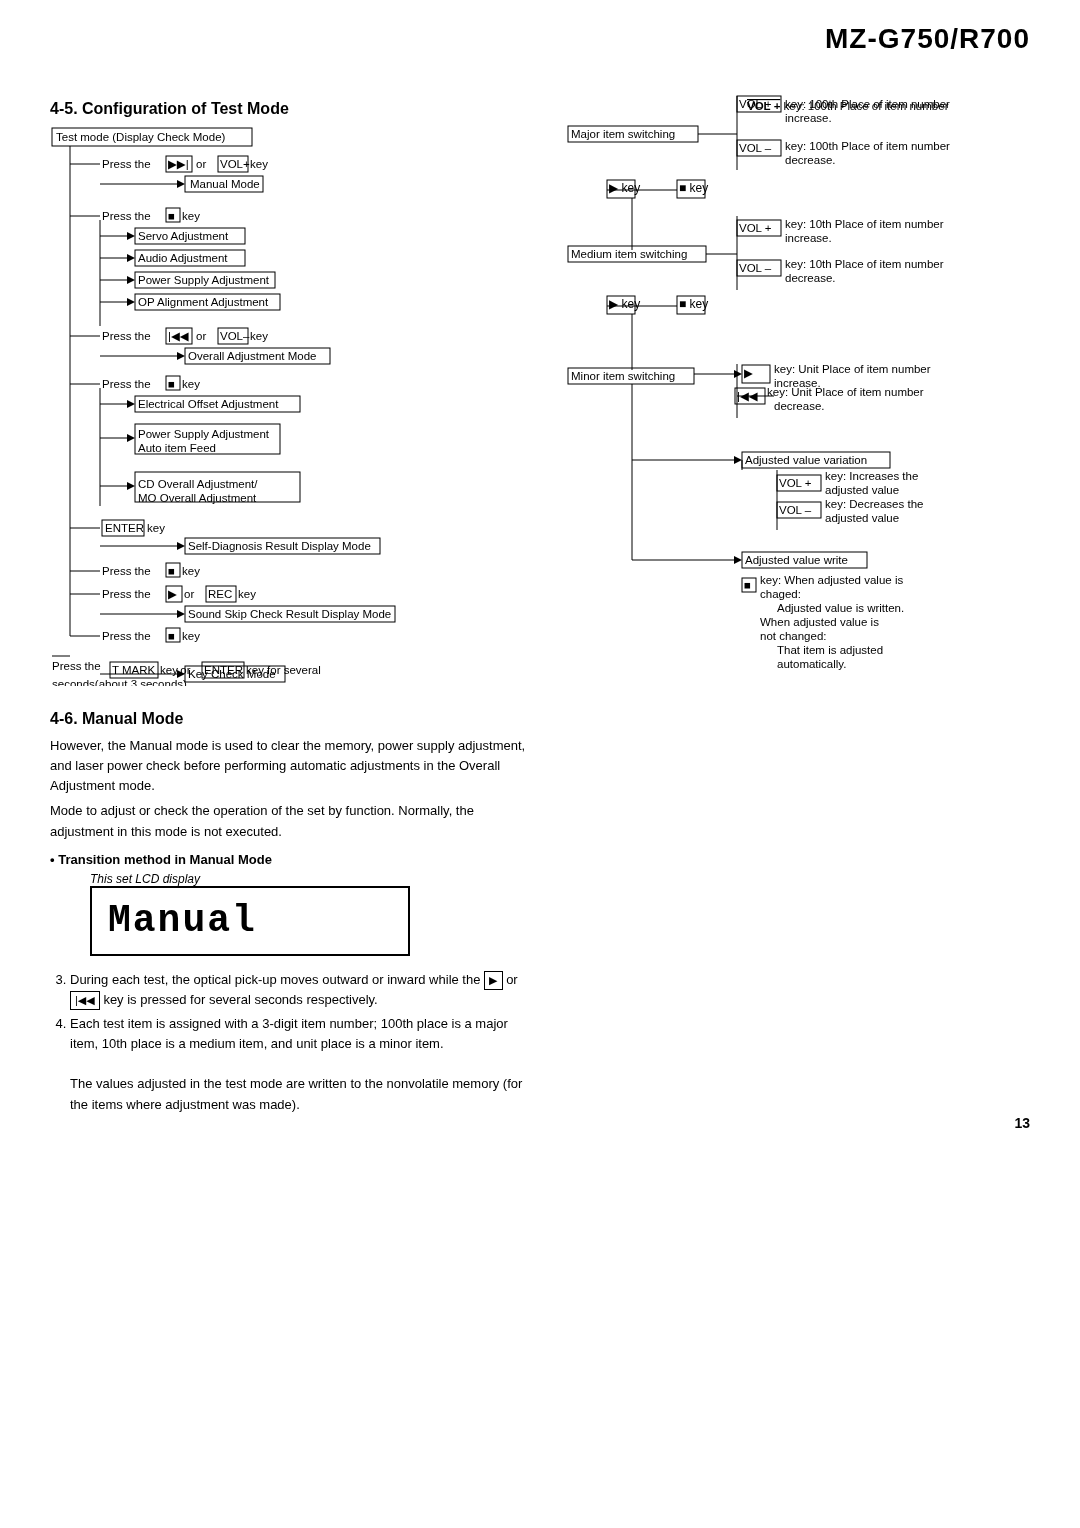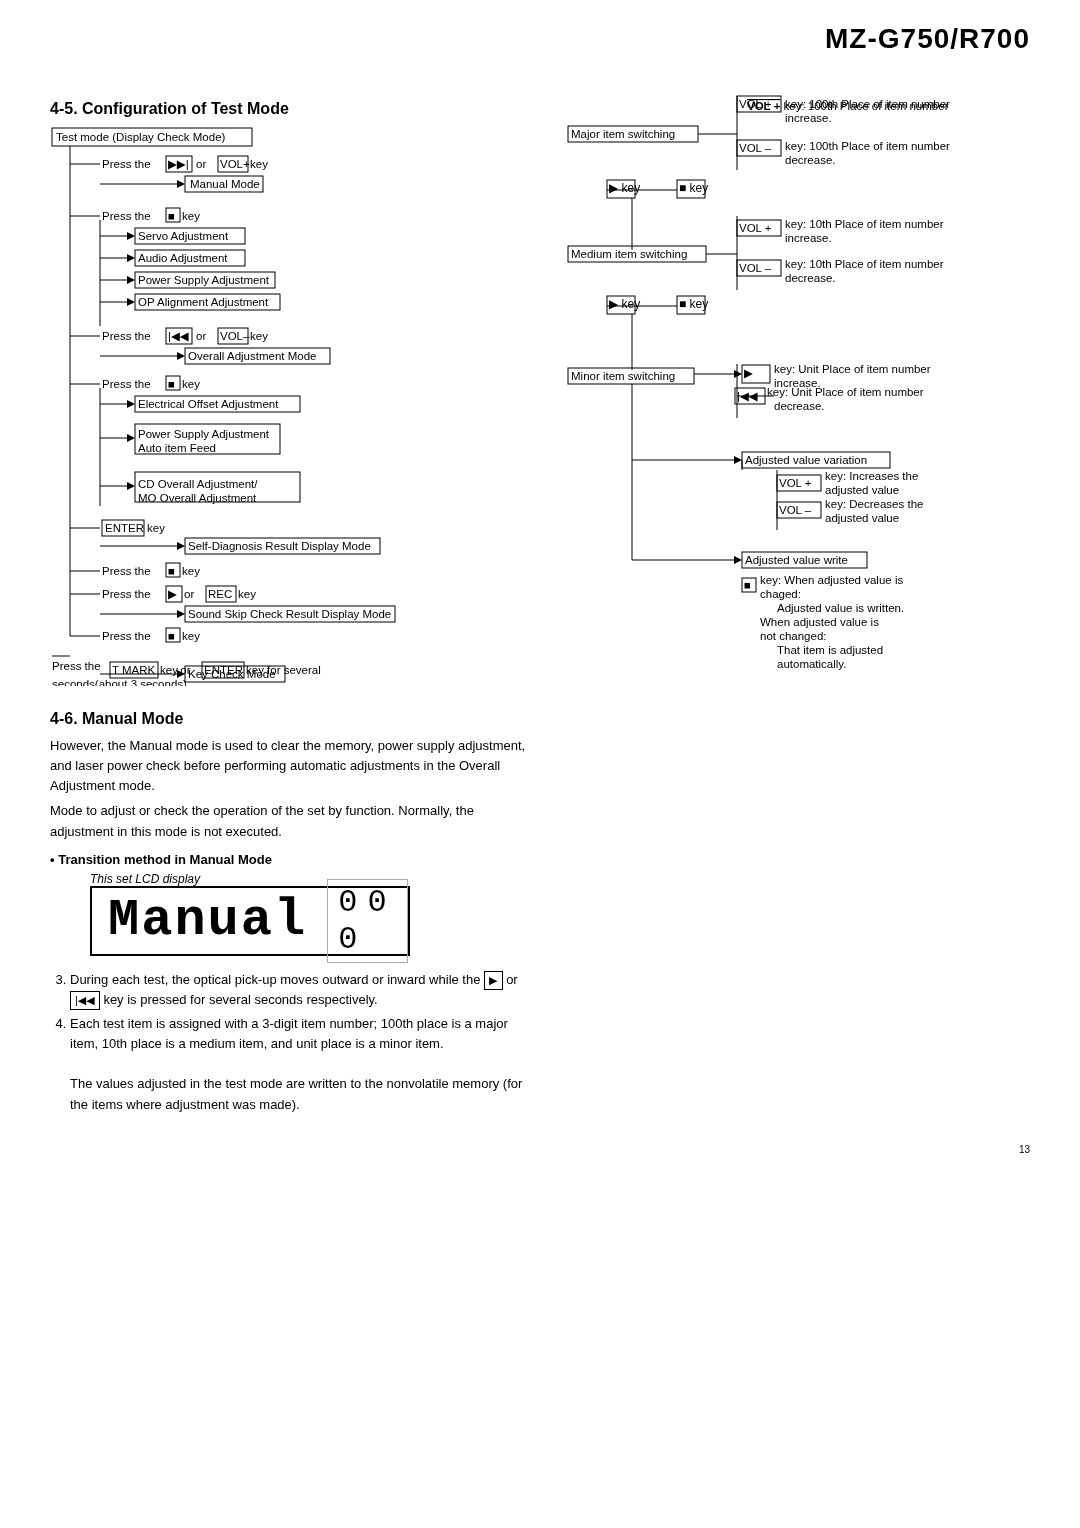--- a/index.html
+++ b/index.html
@@ -91,33 +91,33 @@
       width: 320px;
       height: 70px;
       margin: 0 auto 14px 40px;
       display: flex;
       align-items: center;
       padding: 8px 16px;
       background: #fff;
       gap: 20px;
     }
     .lcd-text {
-      font-size: 52px;
+      font-size: 38px;
       font-weight: bold;
       font-family: 'Courier New', monospace;
       letter-spacing: 2px;
     }
 
     
     .page-number {
       position: absolute;
-      bottom: 4px;
+      bottom: 28px;
       right: 50px;
-      font-size: 10px;
-      font-weight: normal;
+      font-size: 14px;
+      font-weight: bold;
     }
 
     
     .svg-diagram {
       display: block;
     }
   </style>
 </head>
 <body>
 
@@ -277,21 +277,20 @@
         <div class="section-heading">4-6. Manual Mode</div>
         <p>However, the Manual mode is used to clear the memory, power supply adjustment, and laser power check before performing automatic adjustments in the Overall Adjustment mode.</p>
         <p>Mode to adjust or check the operation of the set by function. Normally, the adjustment in this mode is not executed.</p>
 
         <div class="subsection-heading bullet-label">Transition method in Manual Mode</div>
 
 
         <div class="lcd-caption">This set LCD display</div>
         <div class="lcd-display">
           <span class="lcd-text">Manual</span>
-          <span style="font-size:32px; font-family:'Courier New',monospace; letter-spacing:10px; border: 1px solid #aaa; padding: 4px 10px;">00  0</span>
         </div>
 
         <ol class="steps" start="3">
           <li>During each test, the optical pick-up moves outward or inward while the <span class="kbd">▶</span> or <span class="kbd">|◀◀</span> key is pressed for several seconds respectively.</li>
           <li>Each test item is assigned with a 3-digit item number; 100th place is a major item, 10th place is a medium item, and unit place is a minor item.<br><br>The values adjusted in the test mode are written to the nonvolatile memory (for the items where adjustment was made).</li>
         </ol>
       </div>
     </div>
 
     <div class="col-right">

